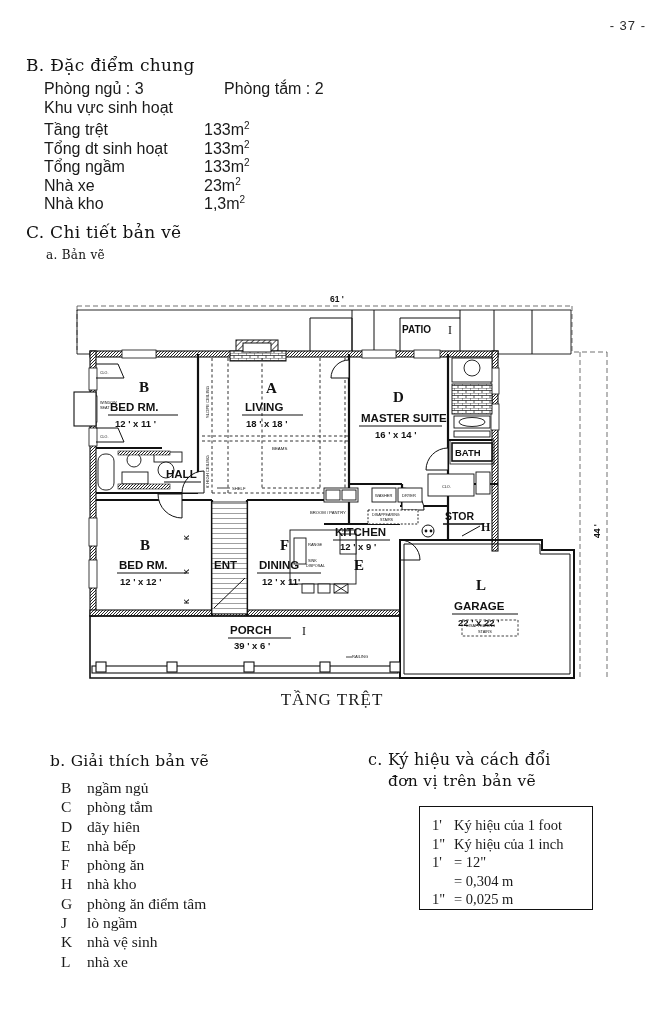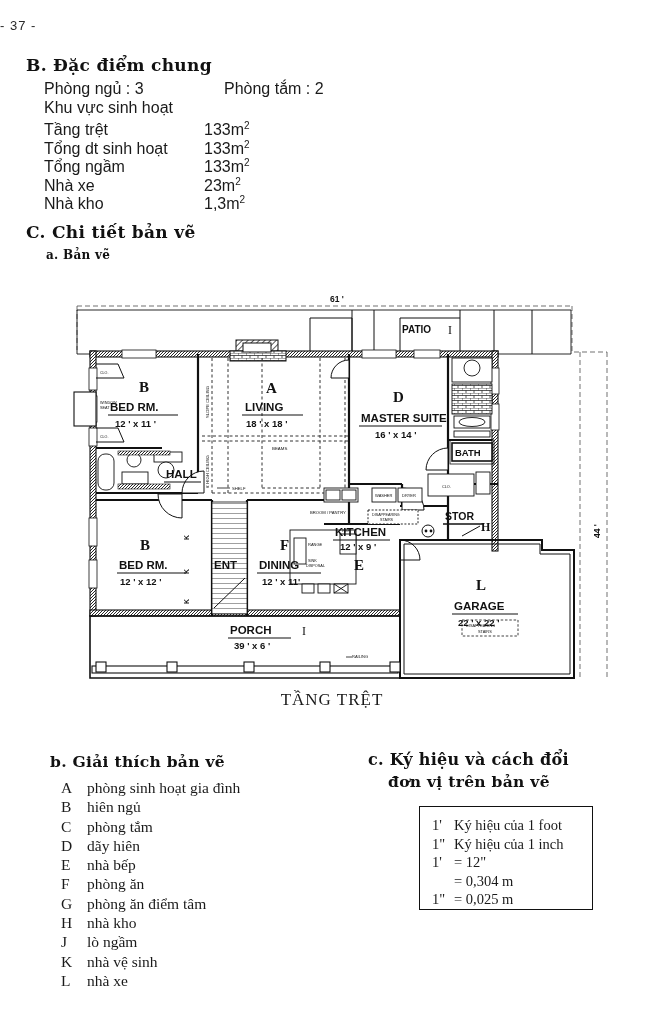--- a/index.html
+++ b/index.html
@@ -15,32 +15,32 @@
     color: #1a1a1a;
     overflow: hidden;
   }
 
   
   .page-number {
     position: absolute;
     top: 18px;
     left: 0;
     width: 646px;
-    text-align: left;
+    text-align: right;
     font-family: "Liberation Sans", sans-serif;
     font-size: 13px;
     letter-spacing: 1px;
     color: #2a2a2a;
   }
 
   
   .sec-head {
     position: absolute;
     font-family: "DejaVu Serif", serif;
-    font-weight: bold;
+    font-weight: normal;
     font-size: 17px;
     letter-spacing: 0.3px;
     color: #111;
   }
   #sec-b-head { top: 55px; left: 26px; }
   #sec-c-head { top: 222px; left: 26px; }
   #sec-a-head { top: 248px; left: 46px; font-size: 12px; }
   #sec-b2-head { top: 752px; left: 50px; font-size: 15.5px; }
   #sec-c2-head { top: 750px; left: 368px; font-size: 16px; }
   #sec-c2-head2 { top: 772px; left: 388px; font-size: 15.5px; }
@@ -453,28 +453,27 @@
   <text x="392" y="322" font-family="Liberation Sans, sans-serif" font-size="11.5" font-weight="bold" fill="#111">GARAGE</text>
   <line x1="390" y1="326" x2="456" y2="326" stroke="#111" stroke-width="1.2"></line>
   <text x="396" y="338" font-family="Liberation Sans, sans-serif" font-size="9.5" font-weight="bold" fill="#111">22 ' x 22 '</text>
 </svg>
 </div>
 
 <div id="plan-caption">TẦNG TRỆT</div>
 
 <div class="sec-head" id="sec-b2-head">b. Giải thích bản vẽ</div>
 <div id="legend-list">
-    <div class="leg-row"><span class="leg-key">A</span><span>phòng sinh hoạt gia đình</span></div>
-    <div class="leg-row"><span class="leg-key">B</span><span>hiên ngủ</span></div>
+    <div class="leg-row"><span class="leg-key">B</span><span>ngầm ngủ</span></div>
     <div class="leg-row"><span class="leg-key">C</span><span>phòng tắm</span></div>
     <div class="leg-row"><span class="leg-key">D</span><span>dãy hiên</span></div>
     <div class="leg-row"><span class="leg-key">E</span><span>nhà bếp</span></div>
     <div class="leg-row"><span class="leg-key">F</span><span>phòng ăn</span></div>
+    <div class="leg-row"><span class="leg-key">H</span><span>nhà kho</span></div>
     <div class="leg-row"><span class="leg-key">G</span><span>phòng ăn điểm tâm</span></div>
-    <div class="leg-row"><span class="leg-key">H</span><span>nhà kho</span></div>
     <div class="leg-row"><span class="leg-key">J</span><span>lò ngầm</span></div>
     <div class="leg-row"><span class="leg-key">K</span><span>nhà vệ sinh</span></div>
     <div class="leg-row"><span class="leg-key">L</span><span>nhà xe</span></div>
   </div>
 
 <div class="sec-head" id="sec-c2-head">c. Ký hiệu và cách đổi</div>
 <div class="sec-head" id="sec-c2-head2">đơn vị trên bản vẽ</div>
 <div id="unit-box"></div>
 <div id="unit-lines">
     <div class="u-row"><span class="u-key">1'</span><span>Ký hiệu của 1 foot</span></div>

